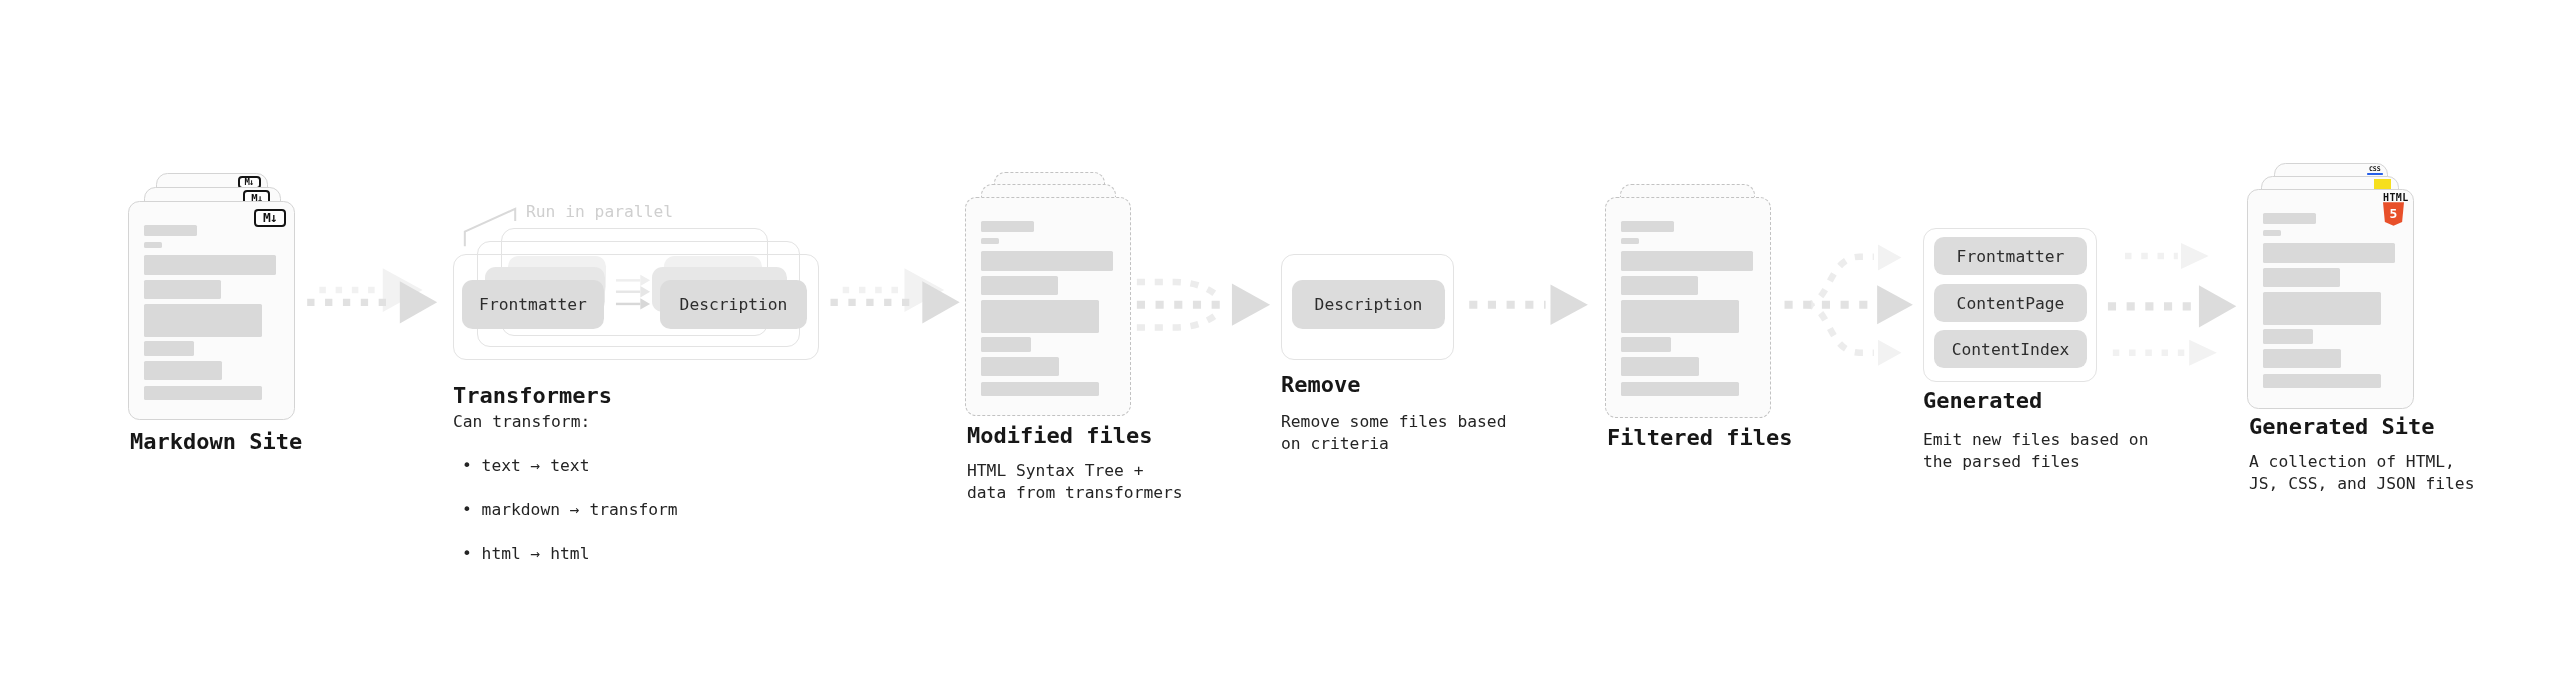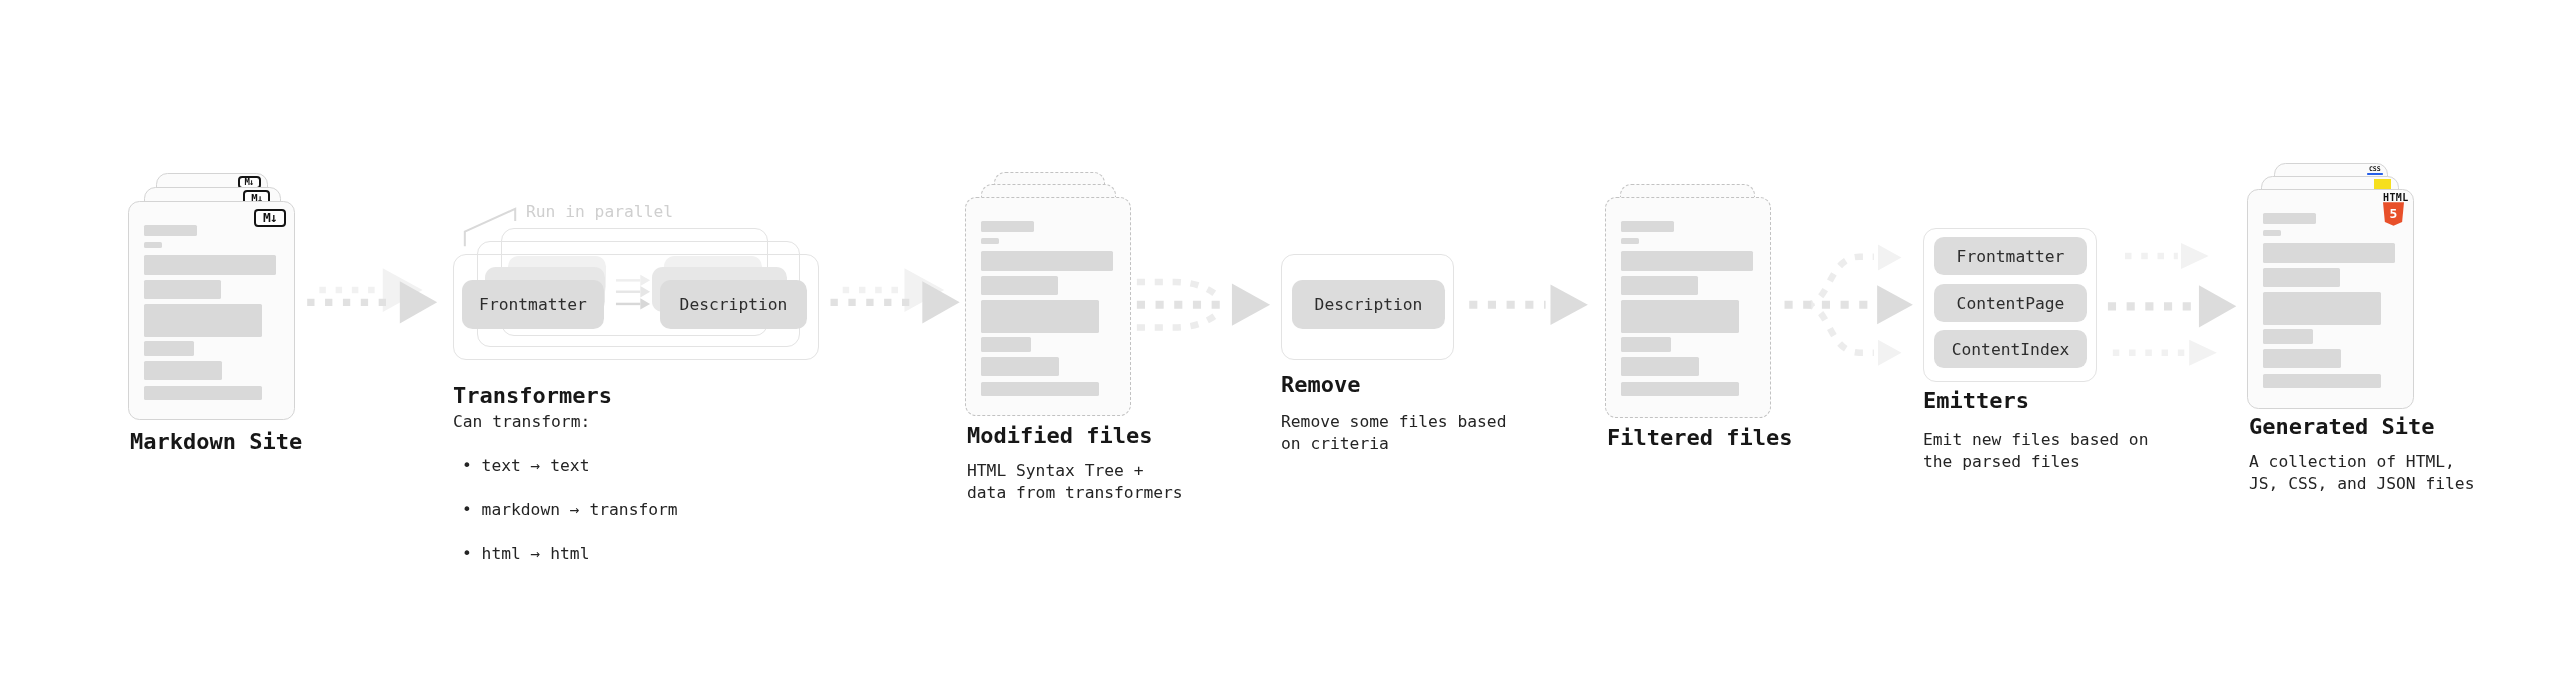--- a/index.html
+++ b/index.html
@@ -202,21 +202,21 @@
         <div class="bar" style="top: 184px; width: 118px; height: 14px;"></div>
       </div>
     <div class="title" style="left:1607px;top:425px">Filtered files</div>
   </div>
 
   <div>
     <div class="obox" style="left:1923px;top:228px;width:174px;height:154px"></div>
     <div class="pill" style="left:1934px;top:237px;width:153px;height:38px;border-radius:9.8px">Frontmatter</div>
     <div class="pill" style="left:1934px;top:284px;width:153px;height:38px;border-radius:9.8px">ContentPage</div>
     <div class="pill" style="left:1934px;top:330px;width:153px;height:38px;border-radius:9.8px">ContentIndex</div>
-    <div class="title" style="left:1923px;top:388px">Emitters</div>
+    <div class="title" style="left:1923px;top:388px">Generated</div>
     <div class="desc" style="left:1923px;top:429px">Emit new files based on
 the parsed files</div>
   </div>
 
   <div>
     <div class="card solid" style="left:2274px;top:163px;width:114px;height:219px">
       <div class="css-badge" style="right:4.1px;top:1.6px;width:16.3px">
         <span>CSS</span><i></i>
       </div>
     </div>

